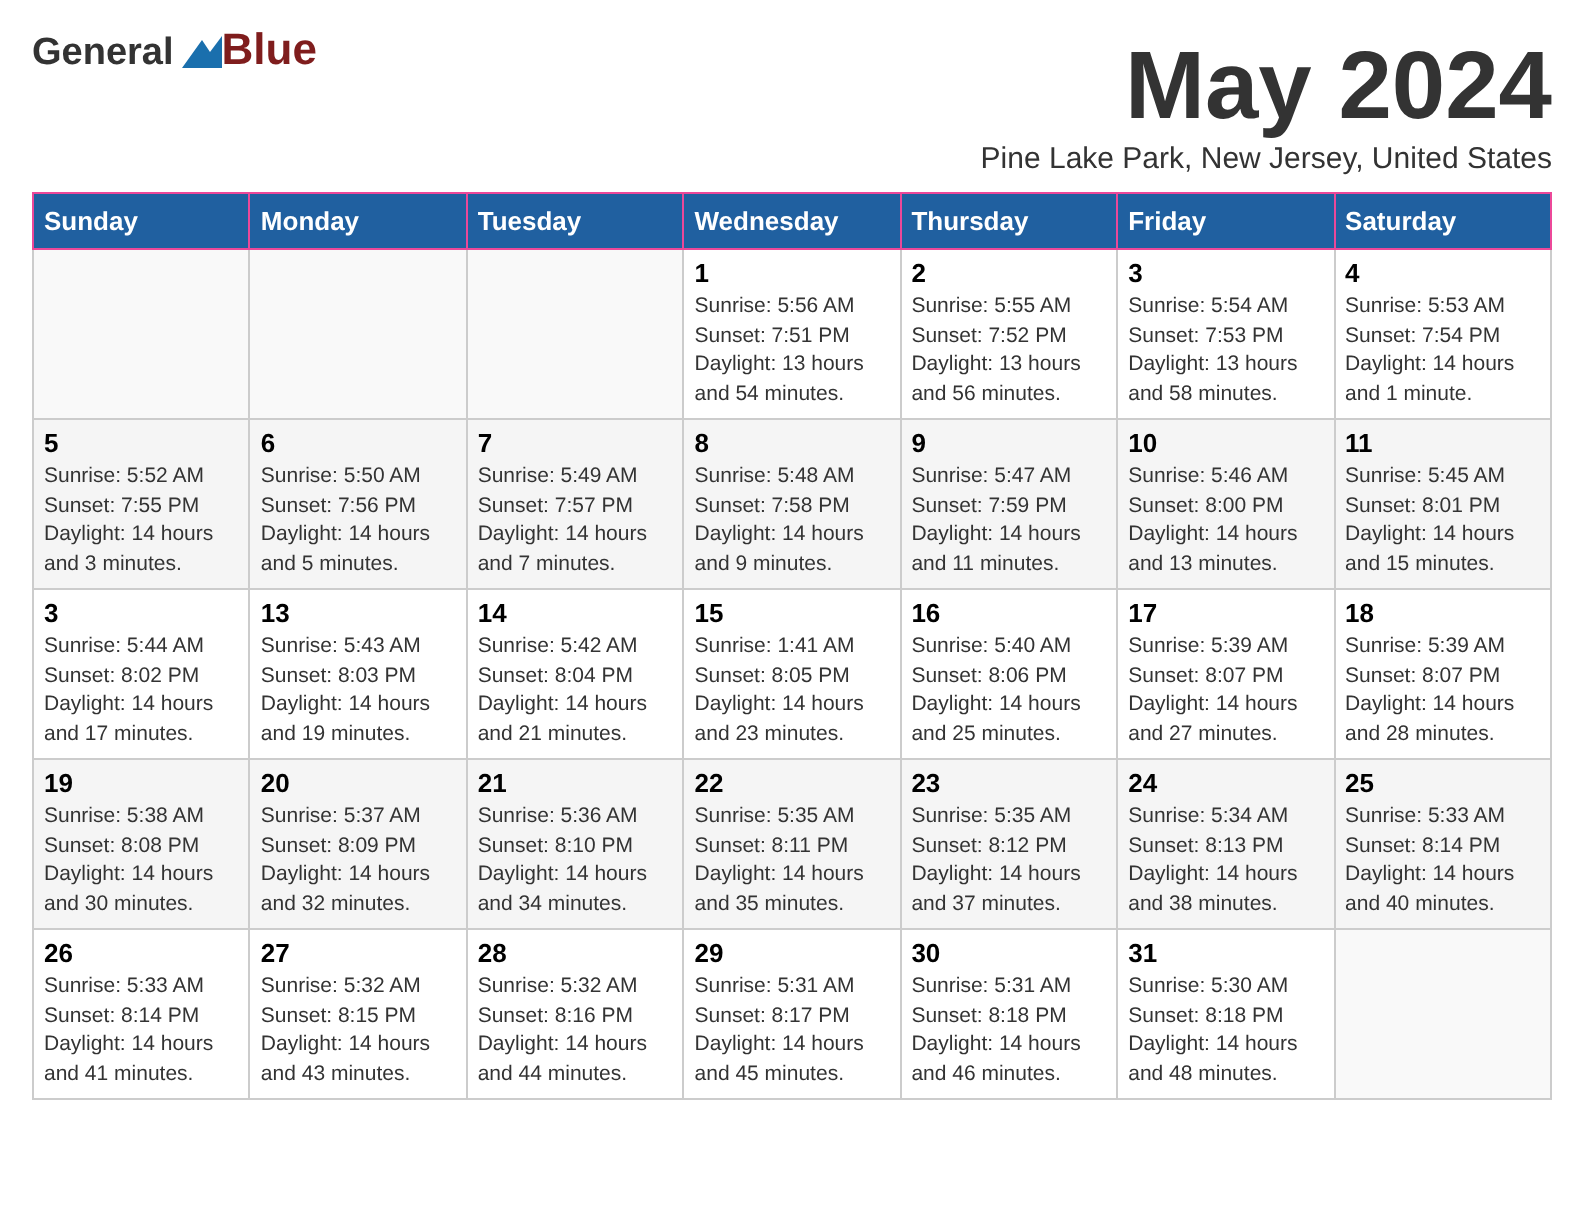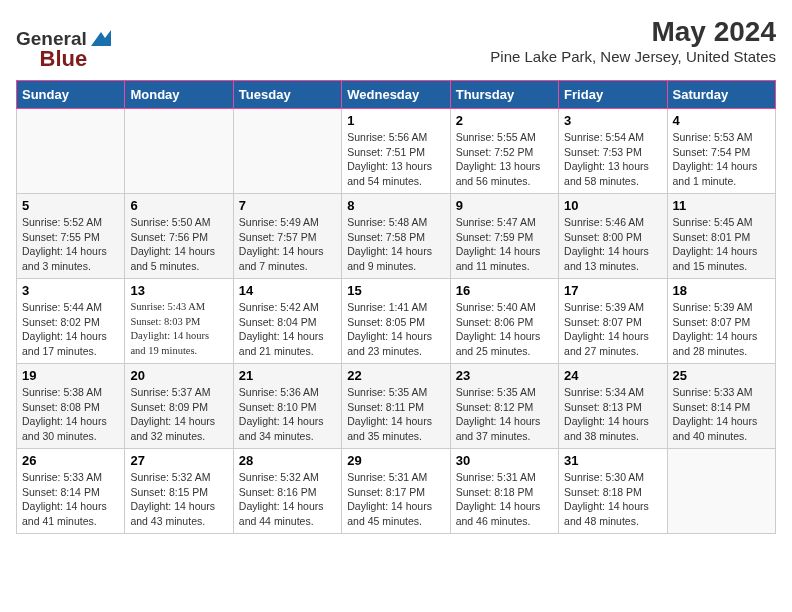--- a/index.html
+++ b/index.html
@@ -11,33 +11,32 @@
       padding: 16px;
     }
     .header-area {
       display: flex;
       justify-content: space-between;
       align-items: flex-start;
       margin-bottom: 8px;
     }
     .logo {
       display: flex;
-      flex-direction: column;
-      align-items: center;
-      margin-top: 12px;
+      flex-direction: row;
+      align-items: flex-start;
     }
     .logo-line1 {
       display: flex;
       align-items: center;
     }
     .title-area {
       text-align: right;
     }
     .month-title {
-      font-size: 28px;
+      font-size: 48px;
       font-weight: bold;
       color: #333;
     }
     .location-title {
       font-size: 15px;
       color: #333;
     }
     table {
       width: 100%;
       border-collapse: collapse;
@@ -197,21 +196,21 @@
       <tr>
         <td>
           <span class="day-num">3</span>
           <div class="day-info" style="white-space: pre-line;">Sunrise: 5:44 AM
 Sunset: 8:02 PM
 Daylight: 14 hours
 and 17 minutes.</div>
         </td>
         <td>
           <span class="day-num">13</span>
-          <div class="day-info" style="white-space: pre-line; font-family: Liberation Serif, serif;">Sunrise: 5:43 AM
+          <div class="day-info" style="white-space: pre-line;">Sunrise: 5:43 AM
 Sunset: 8:03 PM
 Daylight: 14 hours
 and 19 minutes.</div>
         </td>
         <td>
           <span class="day-num">14</span>
           <div class="day-info" style="white-space: pre-line;">Sunrise: 5:42 AM
 Sunset: 8:04 PM
 Daylight: 14 hours
 and 21 minutes.</div>

